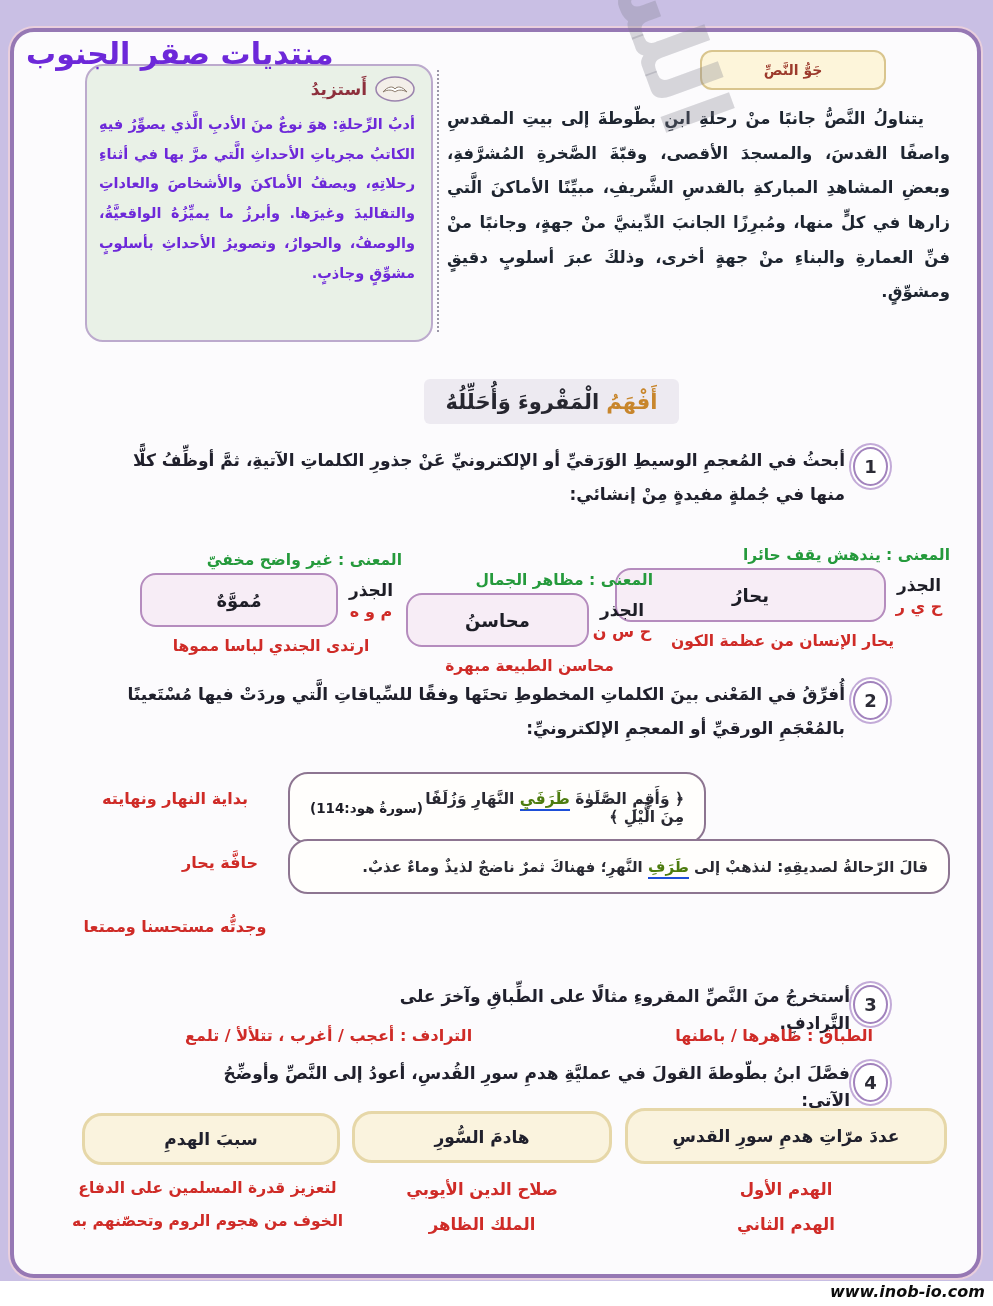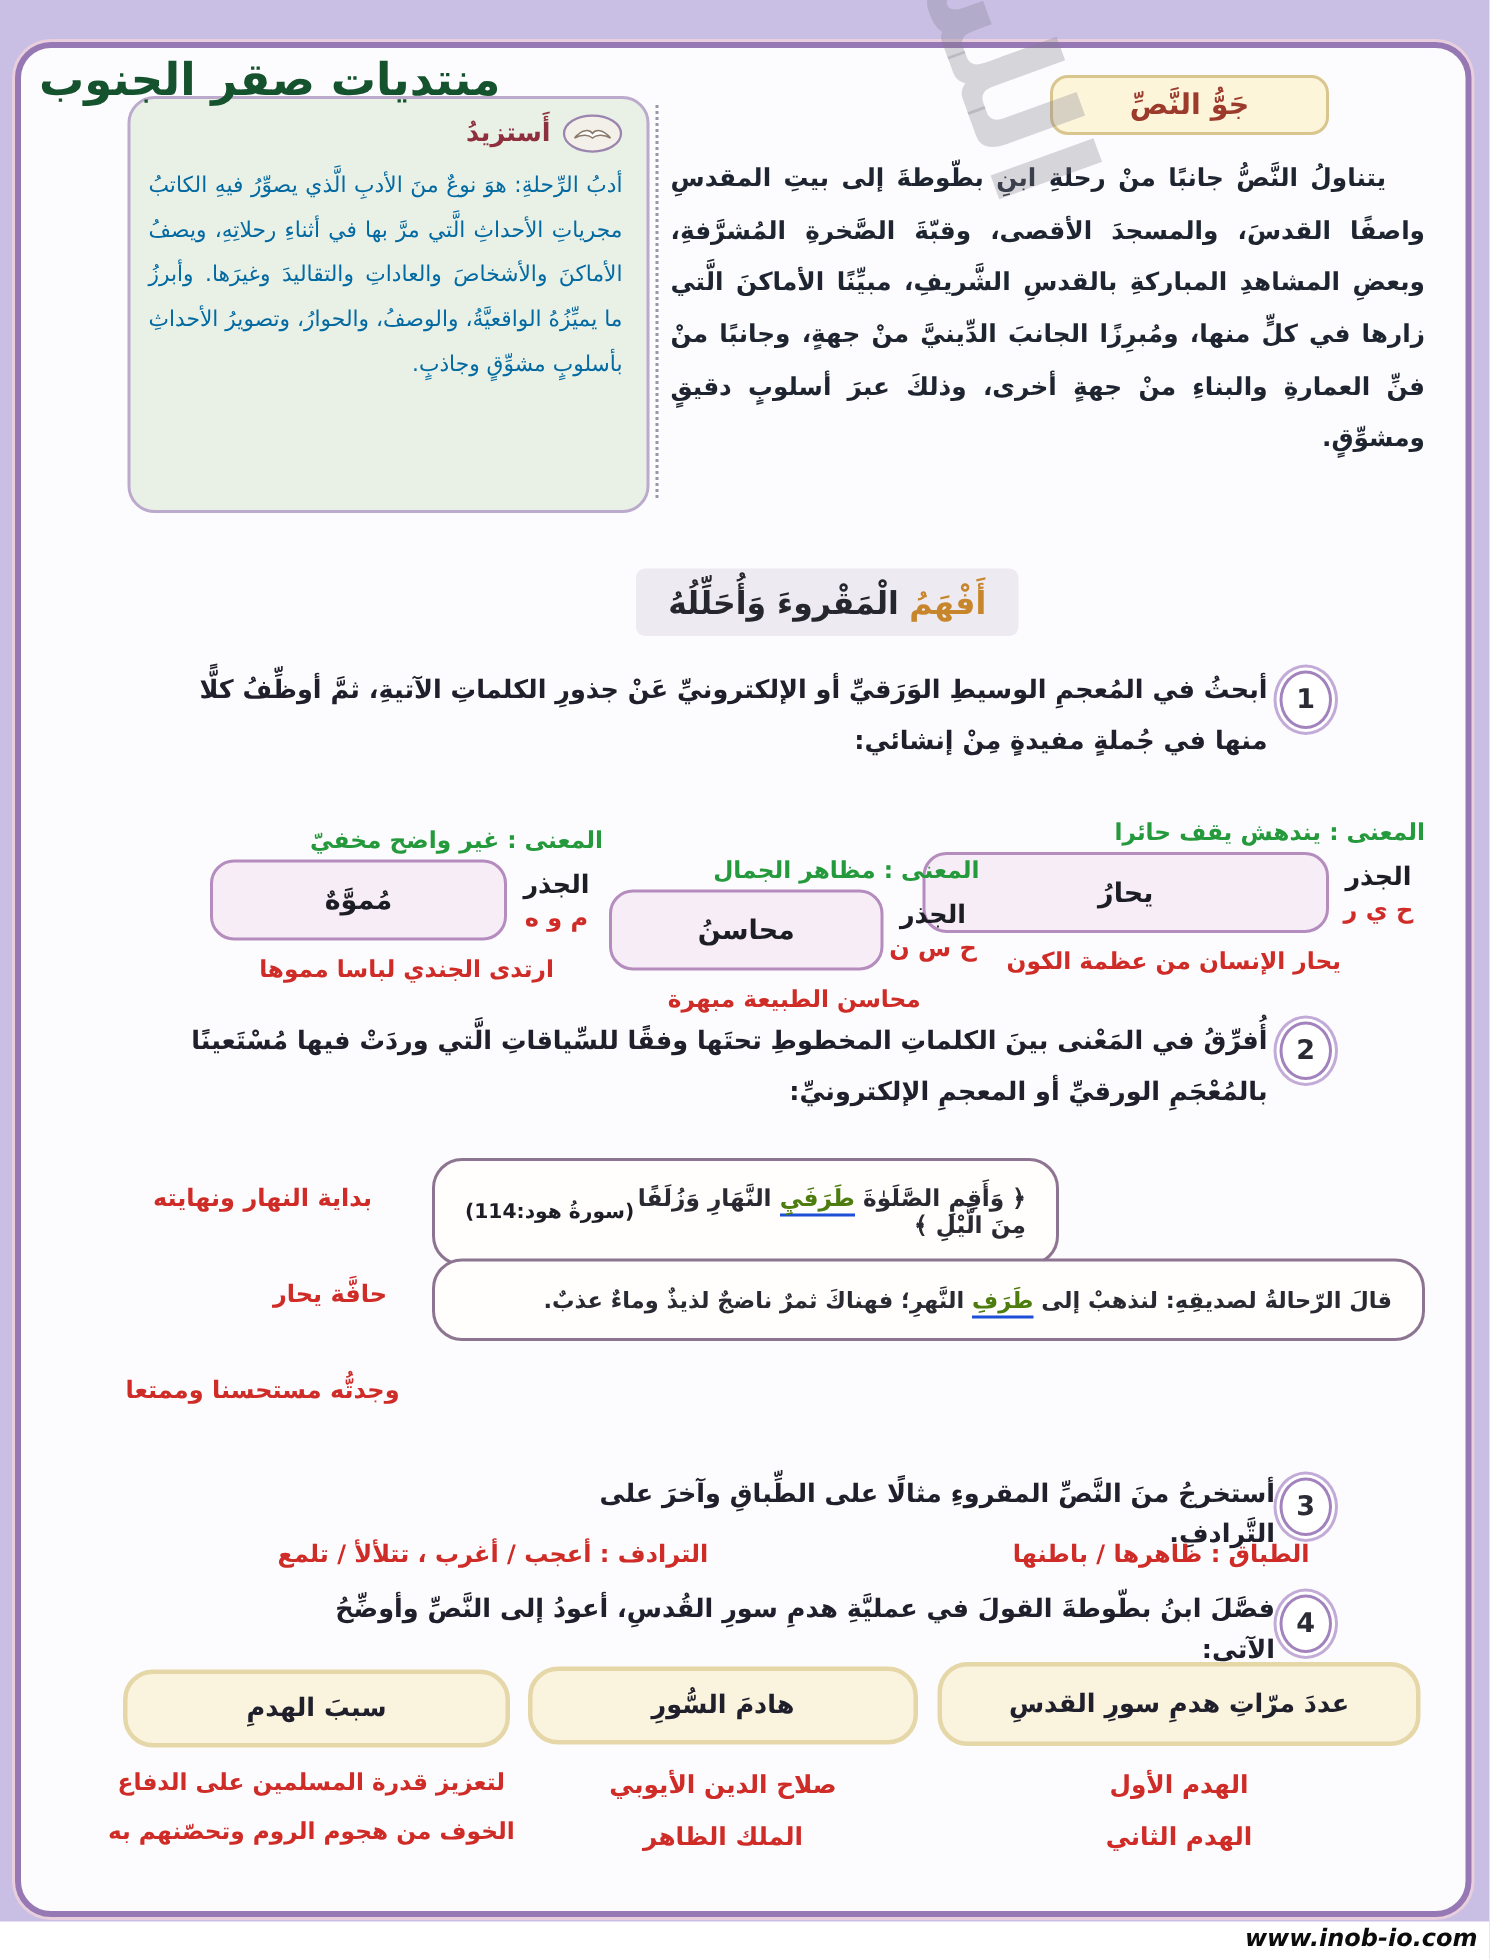--- a/index.html
+++ b/index.html
@@ -9,38 +9,38 @@
     font-family:"DejaVu Sans", sans-serif;
   }
   .page{
     position:absolute; left:10px; top:28px; width:963px; height:1242px;
     background:#fcfbfd; border:4px solid #9678b4; border-radius:24px;
     box-shadow:0 0 0 2px #e9cfdd;
   }
   
   .forum{
     position:absolute; left:26px; top:36px; z-index:6;
-    color:#14532d; font-size:30px; font-weight:bold; white-space:nowrap;
+    color:#6d28d9; font-size:30px; font-weight:bold; white-space:nowrap;
   }
   
   .learnmore{
     position:absolute; left:85px; top:64px; width:348px; height:278px;
     background:#e9f1e7; border:2px solid #bcaacd; border-radius:18px;
     padding:10px 16px 8px 12px; box-sizing:border-box;
   }
   .learnmore-title{display:flex; align-items:center; gap:8px; justify-content:flex-start; color:#8d2f3c; font-weight:bold; font-size:17px;}
-  .learnmore-body{margin-top:8px; font-size:14.5px; font-weight:normal; color:#0369a1; text-align:justify; line-height:2.05;}
+  .learnmore-body{margin-top:8px; font-size:14.5px; font-weight:bold; color:#6d28d9; text-align:justify; line-height:2.05;}
   
   .vdots{position:absolute; left:437px; top:70px; height:262px; width:0; border-left:2px dotted #9a96a6;}
   
   .mood-title{
     position:absolute; left:700px; top:50px; width:186px; height:40px;
     background:#fdf5da; border:2px solid #d9c58e; border-radius:12px;
     display:flex; align-items:center; justify-content:center;
-    color:#9c3a2c; font-weight:bold; font-size:19px; box-sizing:border-box;
+    color:#9c3a2c; font-weight:bold; font-size:14px; box-sizing:border-box;
   }
   .intro{
     position:absolute; left:447px; top:102px; width:503px;
     font-size:16.5px; font-weight:bold; color:#1e2530; text-align:justify;
     line-height:2.1; text-indent:26px;
   }
   
   .watermark{
     position:absolute; top:110px; right:240px; z-index:5;
     transform-origin:right top; transform:rotate(70deg);

